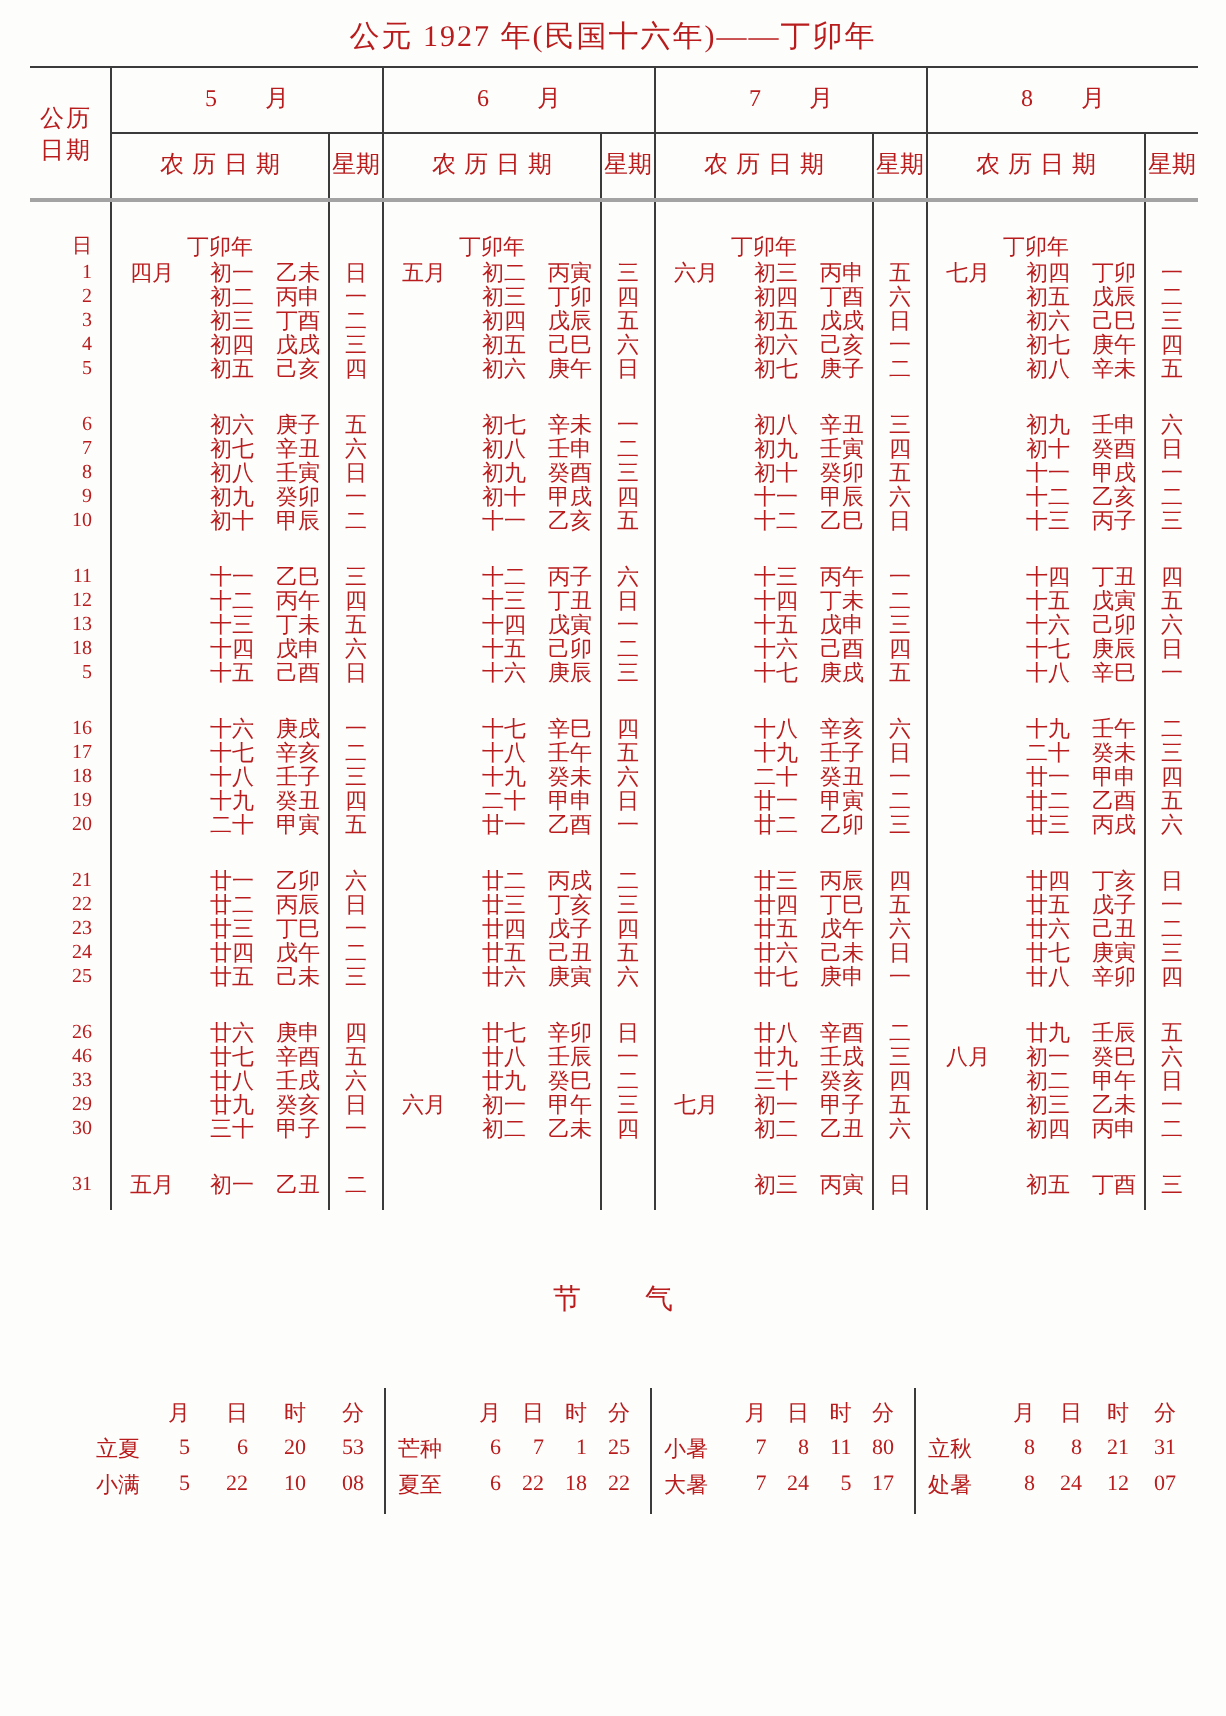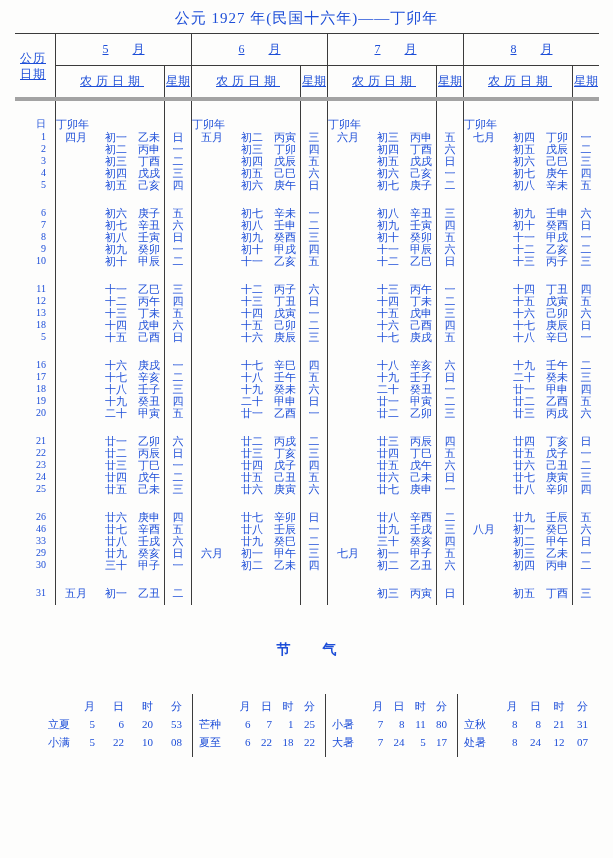--- a/index.html
+++ b/index.html
@@ -1,51 +1,51 @@
 <!DOCTYPE html>
 <html><head>
 <meta charset="utf-8">
 <style>
   * { margin:0; padding:0; box-sizing:border-box; }
   html,body { background:#e8e8e8; }
-  .page { position:relative; width:613px; height:858px; background:#fdfdfc; color:#1d4ed8;
+  .page { position:relative; width:613px; height:858px; background:#fdfdfc; color:#b91c1c;
           font-family:"Liberation Serif","DejaVu Serif",serif; overflow:hidden; margin:0 auto; }
   .title { position:absolute; top:9px; left:0; width:100%; text-align:center; font-size:15px; letter-spacing:1px; }
 
   
   .cal { position:absolute; left:15px; top:33px; width:584px; border-top:1px solid #3b3b3b; }
-  .cal-head { display:flex; height:67px; border-bottom:4px solid #a3a3a3;text-decoration:underline; }
+  .cal-head { display:flex; height:67px; border-bottom:2px solid #a3a3a3; }
   .corner { width:40px; display:flex; flex-direction:column; justify-content:center; padding-left:5px;
             font-size:12px; line-height:16px; letter-spacing:1px; }
   .mgroup { width:136px; border-left:1px solid #3b3b3b; display:flex; flex-direction:column; }
   .mtop { height:33px; border-bottom:1px solid #3b3b3b; display:flex; align-items:center; justify-content:center;
           gap:24px; font-size:12px; }
   .msub { height:33px; display:flex; }
   .sh-lunar { width:108px; display:flex; align-items:center; justify-content:center; font-size:12px;
               letter-spacing:4px; text-indent:4px; }
   .sh-week { width:27px; border-left:1px solid #3b3b3b; display:flex; align-items:center; justify-content:center;
              font-size:12px;text-align:right; }
 
   .cal-body { }
   .cal-row { display:flex; height:12px; font-size:11px; line-height:12px; }
   .c-day { width:40px; text-align:right; padding-right:9px; font-size:10px; line-height:12px; }
   .c-lunar { width:109px; border-left:1px solid #3b3b3b; display:flex; }
   .c-week { width:27px; border-left:1px solid #3b3b3b; text-align:center; }
   .lm { width:46px; padding-left:9px; }
   .ld { width:28px; text-align:center; }
   .gz { width:30px; text-align:center; margin-left:4px; }
-  .yl { width:100%; text-align:left; }
+  .yl { width:100%; text-align:center; }
   .year-row { height:30px; }
   .year-row .c-day, .year-row .yl { padding-top:17px; }
   .spacer { height:16px; }
   .endpad { height:6px; }
 
   
   .st-title { position:absolute; top:641px; left:0; width:100%; text-align:center; font-size:14px;
-              letter-spacing:32px; text-indent:32px;font-weight:bold; }
+              letter-spacing:32px; text-indent:32px; }
   .st-table { position:absolute; left:30px; top:694px; display:flex; }
   .st-group { padding:3px 0 6px 0; }
   .st-group.sep { border-right:1px solid #3b3b3b; }
   .st-group:nth-child(1) { width:163px; }
   .st-group:nth-child(1) .st-name { padding-left:18px; }
   .st-group:nth-child(2) { width:133px; }
   .st-group:nth-child(3) { width:132px; }
   .st-group:nth-child(4) { width:140px; }
   .st-group:nth-child(2) .st-name, .st-group:nth-child(3) .st-name, .st-group:nth-child(4) .st-name
     { padding-left:6px; }

